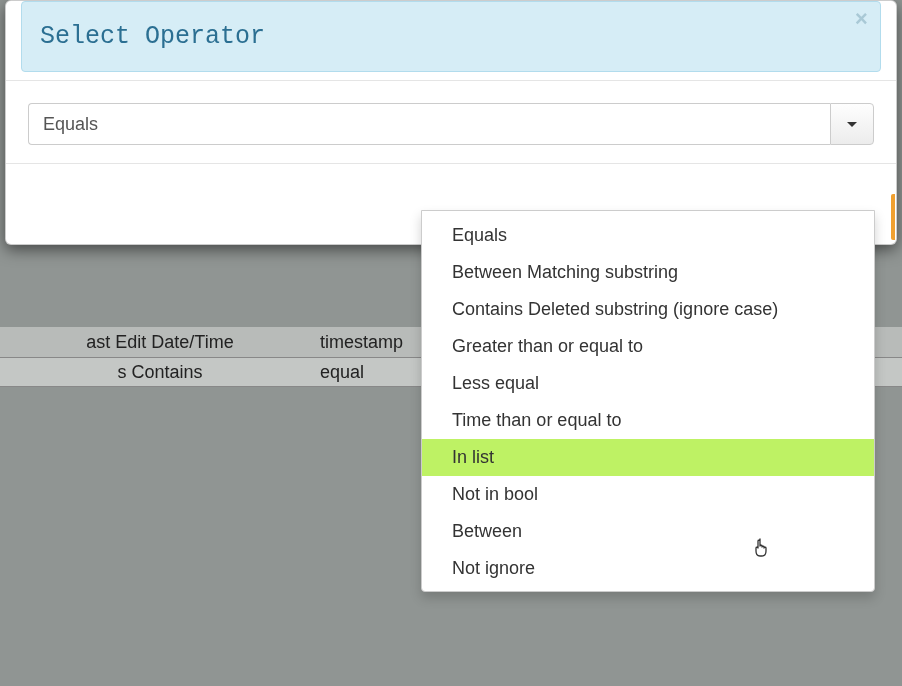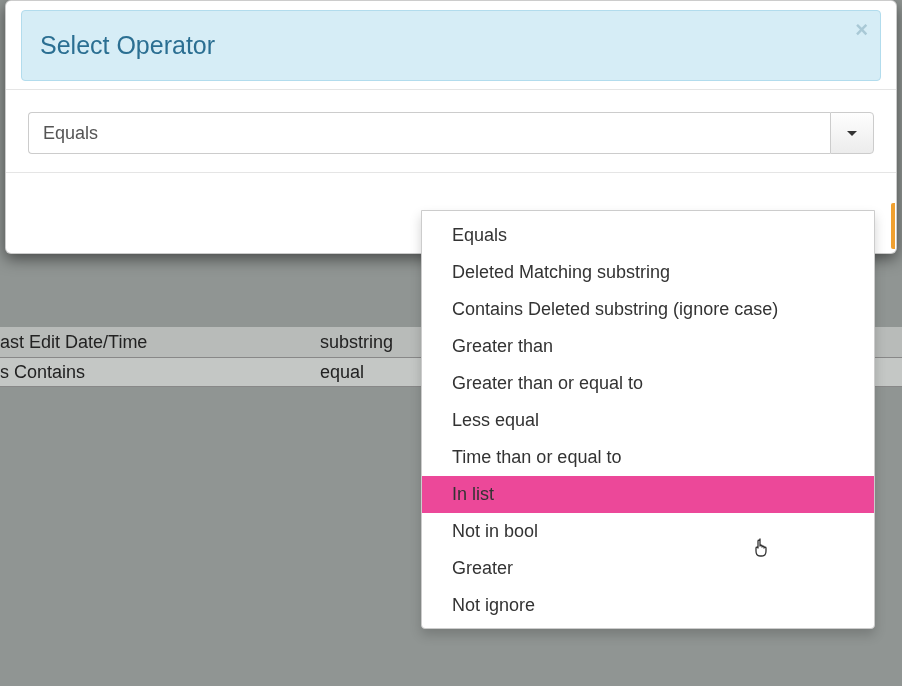--- a/index.html
+++ b/index.html
@@ -25,37 +25,38 @@
     top: 327px;
     background: #b8bbb9;
     font-weight: 500;
   }
   .bg-row.data {
     top: 357px;
     background: #c4c7c5;
     border-top: 1px solid #888;
     border-bottom: 1px solid #888;
   }
-  .bg-cell1 { width: 320px; padding-left: 0; overflow: hidden; white-space: nowrap; }
+  .bg-cell1 { width: 320px; padding-left: 0; overflow: hidden; white-space: nowrap; text-align: center; }
   .bg-cell2 { width: 120px; overflow: hidden; }
 
   
   .modal {
     position: absolute;
     top: 0;
     left: 5px;
     right: 5px;
     background: #fff;
     border-radius: 6px;
     box-shadow: 0 5px 15px rgba(0,0,0,0.5);
     border: 1px solid rgba(0,0,0,0.2);
   }
   .modal-header-wrap {
-    padding: 9px 15px 0 15px;
+    padding: 0 15px 0 15px;
     position: relative;
+    font-family: Liberation Mono, monospace;
   }
   .alert {
     background: #d6edf6;
     border: 1px solid #b2dced;
     border-radius: 4px;
     padding: 20px 18px;
     position: relative;
   }
   .alert-title {
     color: #2b6f92;
@@ -141,39 +142,39 @@
     overflow: hidden;
   }
   .dd-item {
     padding: 8px 14px 8px 30px;
     font-size: 18px;
     color: #333;
     cursor: pointer;
     white-space: nowrap;
   }
   .dd-item.hover {
-    background: #ec4899;
+    background: #bef264;
   }
 
   .cursor-ptr {
     position: absolute;
     left: 754px;
     top: 538px;
     font-size: 18px;
     pointer-events: none;
     z-index: 60;
   }
 </style>
 </head>
 <body>
 
 <div class="bg-table">
   <div class="bg-row header">
     <div class="bg-cell1">ast Edit Date/Time</div>
-    <div class="bg-cell2">substring</div>
+    <div class="bg-cell2">timestamp</div>
   </div>
   <div class="bg-row data">
     <div class="bg-cell1">s Contains</div>
     <div class="bg-cell2">equal</div>
   </div>
 </div>
 
 <div class="modal">
   <div class="modal-header-wrap">
     <div class="alert">
@@ -191,29 +192,28 @@
     </div>
   </div>
 
   <div class="modal-footer">
     <div class="orange-hint"></div>
   </div>
 </div>
 
 <div class="dropdown" id="dropdown">
     <div class="dd-item">Equals</div>
-    <div class="dd-item">Deleted Matching substring</div>
+    <div class="dd-item">Between Matching substring</div>
     <div class="dd-item">Contains Deleted substring (ignore case)</div>
-    <div class="dd-item">Greater than</div>
     <div class="dd-item">Greater than or equal to</div>
     <div class="dd-item">Less equal</div>
     <div class="dd-item">Time than or equal to</div>
     <div class="dd-item hover">In list</div>
     <div class="dd-item">Not in bool</div>
-    <div class="dd-item">Greater</div>
+    <div class="dd-item">Between</div>
     <div class="dd-item">Not ignore</div>
   </div>
 
 <div class="cursor-ptr">
   <svg width="18" height="20" viewBox="0 0 18 20">
     <path d="M6 1 v7 M6 8 c0-1 2-1 2 0 v1 c0-1 2-1 2 0 v1 c0-1 2-1 2 0 v3 c0 3-1 5-4 5 h-2 c-3 0-4-2-4-5 v-3 c0-1 2-1 2 0 v-7 c0-1 2-1 2 0" fill="none" stroke="#333" stroke-width="1.3" stroke-linecap="round" stroke-linejoin="round"></path>
   </svg>
 </div>
 
 </body></html>

